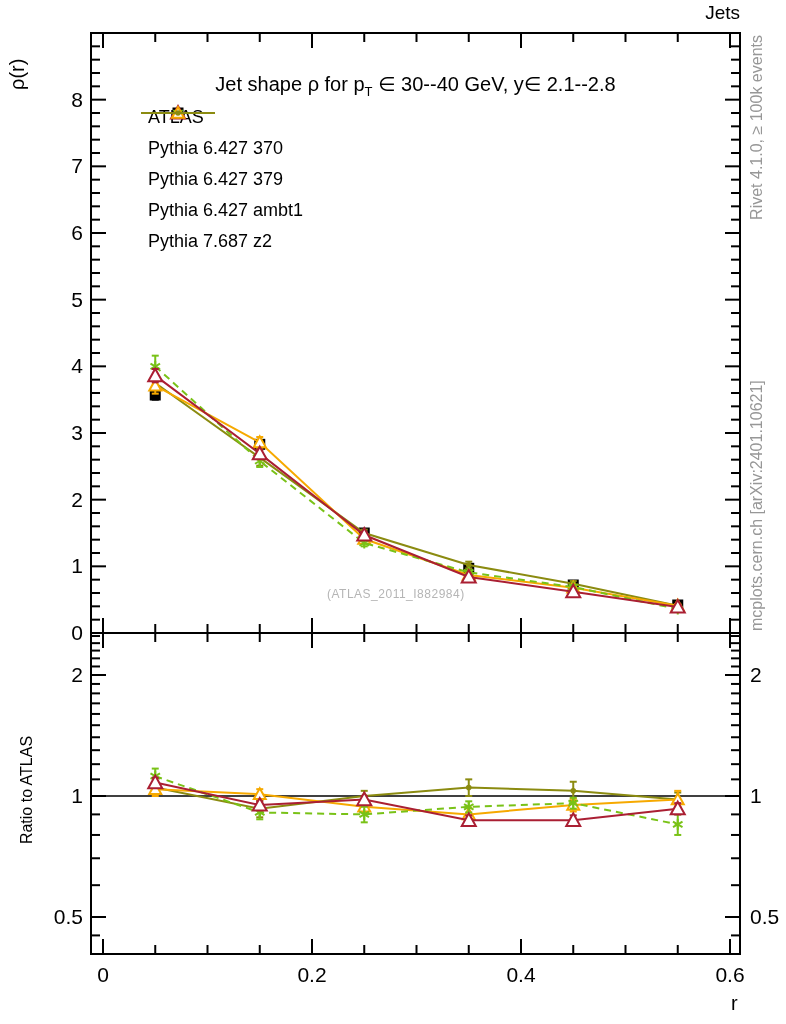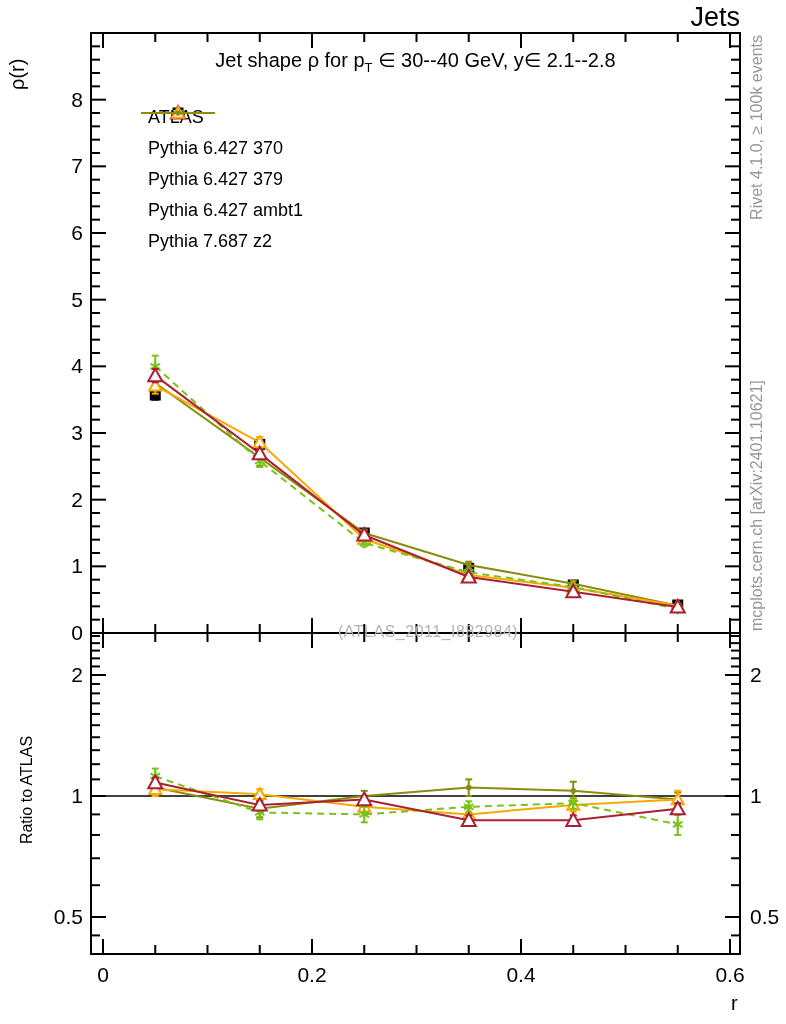--- a/index.html
+++ b/index.html
@@ -1,27 +1,27 @@
 <!DOCTYPE html>
 <html><head>
 <meta charset="utf-8">
 <style>
   html,body{margin:0;padding:0;background:#ffffff;}
   .page{position:relative;width:786px;height:1024px;background:#fff;overflow:hidden;
         font-family:"Liberation Sans","DejaVu Sans",sans-serif;color:#000;}
   .page svg{position:absolute;left:0;top:0;}
   .abs{position:absolute;white-space:nowrap;}
   .hdr-left{left:95px;top:2px;font-size:22px;}
-  .hdr-right{right:46px;top:2px;font-size:27px;}
-  .title{left:91px;top:48px;width:649px;text-align:center;font-size:20px;}
+  .hdr-right{right:46px;top:2px;font-size:19px;}
+  .title{left:91px;top:72px;width:649px;text-align:center;font-size:20px;}
   .title sub{font-size:13px;}
   .legend{left:138px;top:102px;}
   .legend-row{display:flex;align-items:center;height:31px;}
   .legend-row .lab{font-size:18px;margin-left:10px;}
-  .watermark{left:338px;top:587px;font-size:16px;color:#b5b5b5;letter-spacing:.5px;margin-top:36px;}
+  .watermark{left:327px;top:587px;font-size:12px;color:#b5b5b5;letter-spacing:.5px;}
   .vtext{position:absolute;transform:rotate(-90deg);transform-origin:0 0;white-space:nowrap;}
   .ylab-main{left:6px;top:90px;width:62px;height:22px;font-size:20px;}
   .ylab-ratio{left:18px;top:856px;width:132px;height:18px;font-size:16px;text-align:center;}
   .note-top{left:748px;top:333px;width:298px;height:18px;font-size:16px;color:#979797;text-align:right;}
   .note-bottom{left:748px;top:631px;width:296px;height:18px;font-size:16px;color:#979797;text-align:left;}
   .xlab{left:731px;top:992px;font-size:20px;}
 </style>
 </head>
 <body>
 

